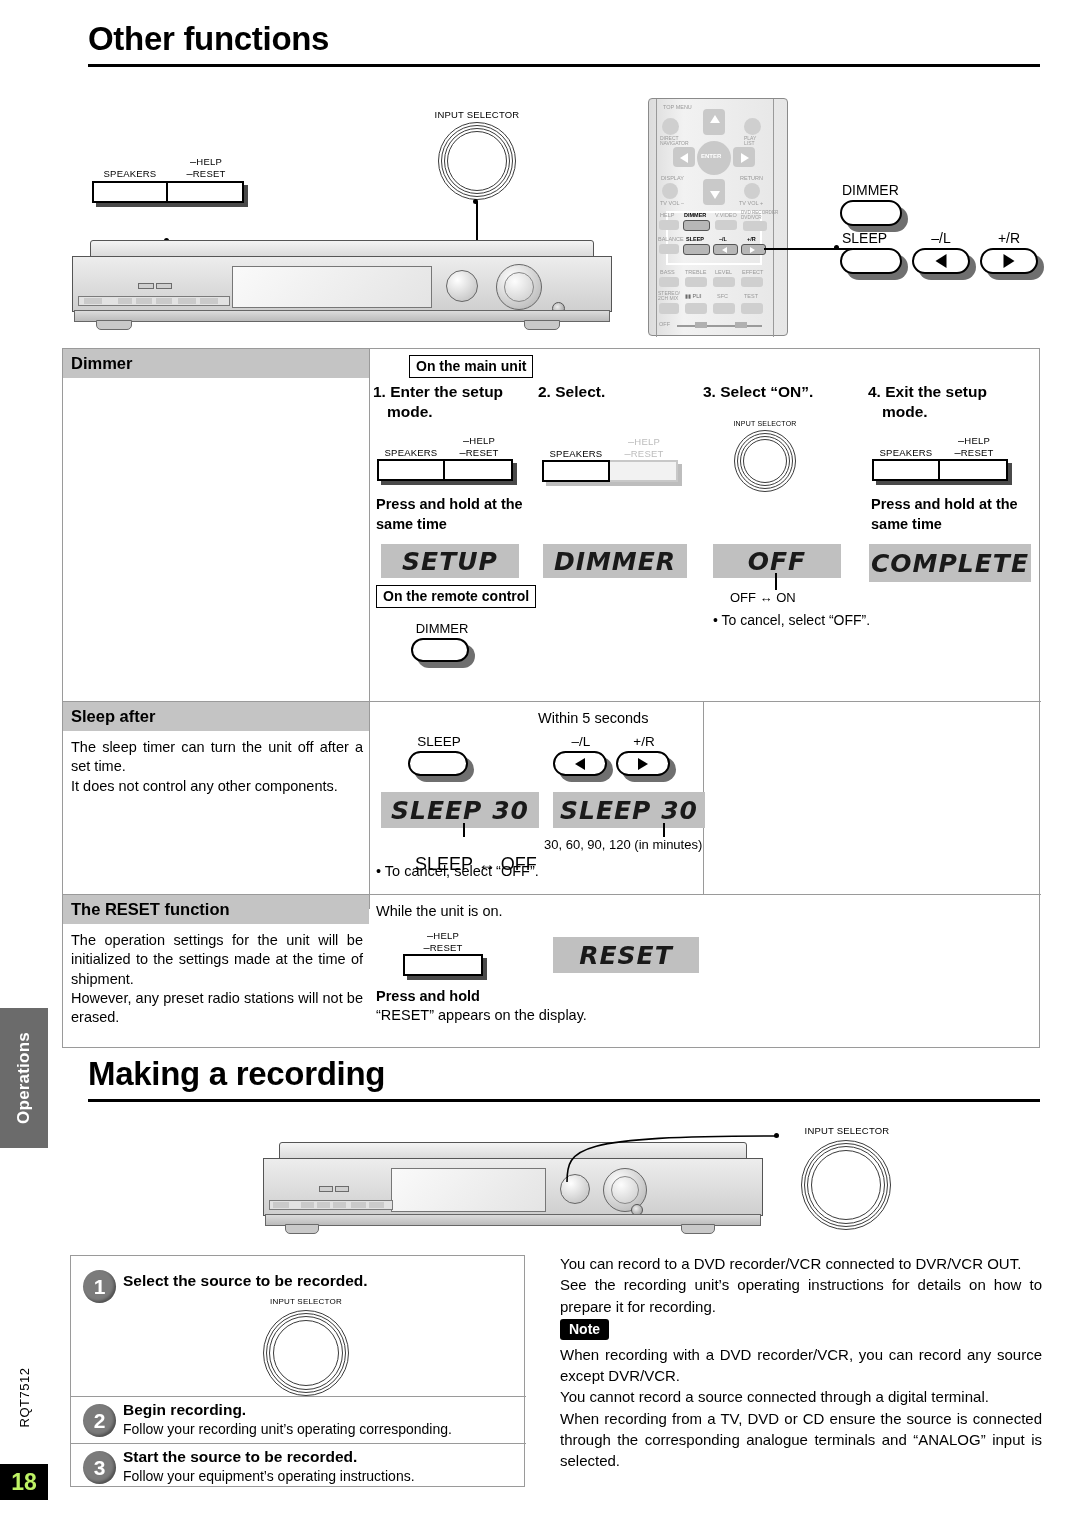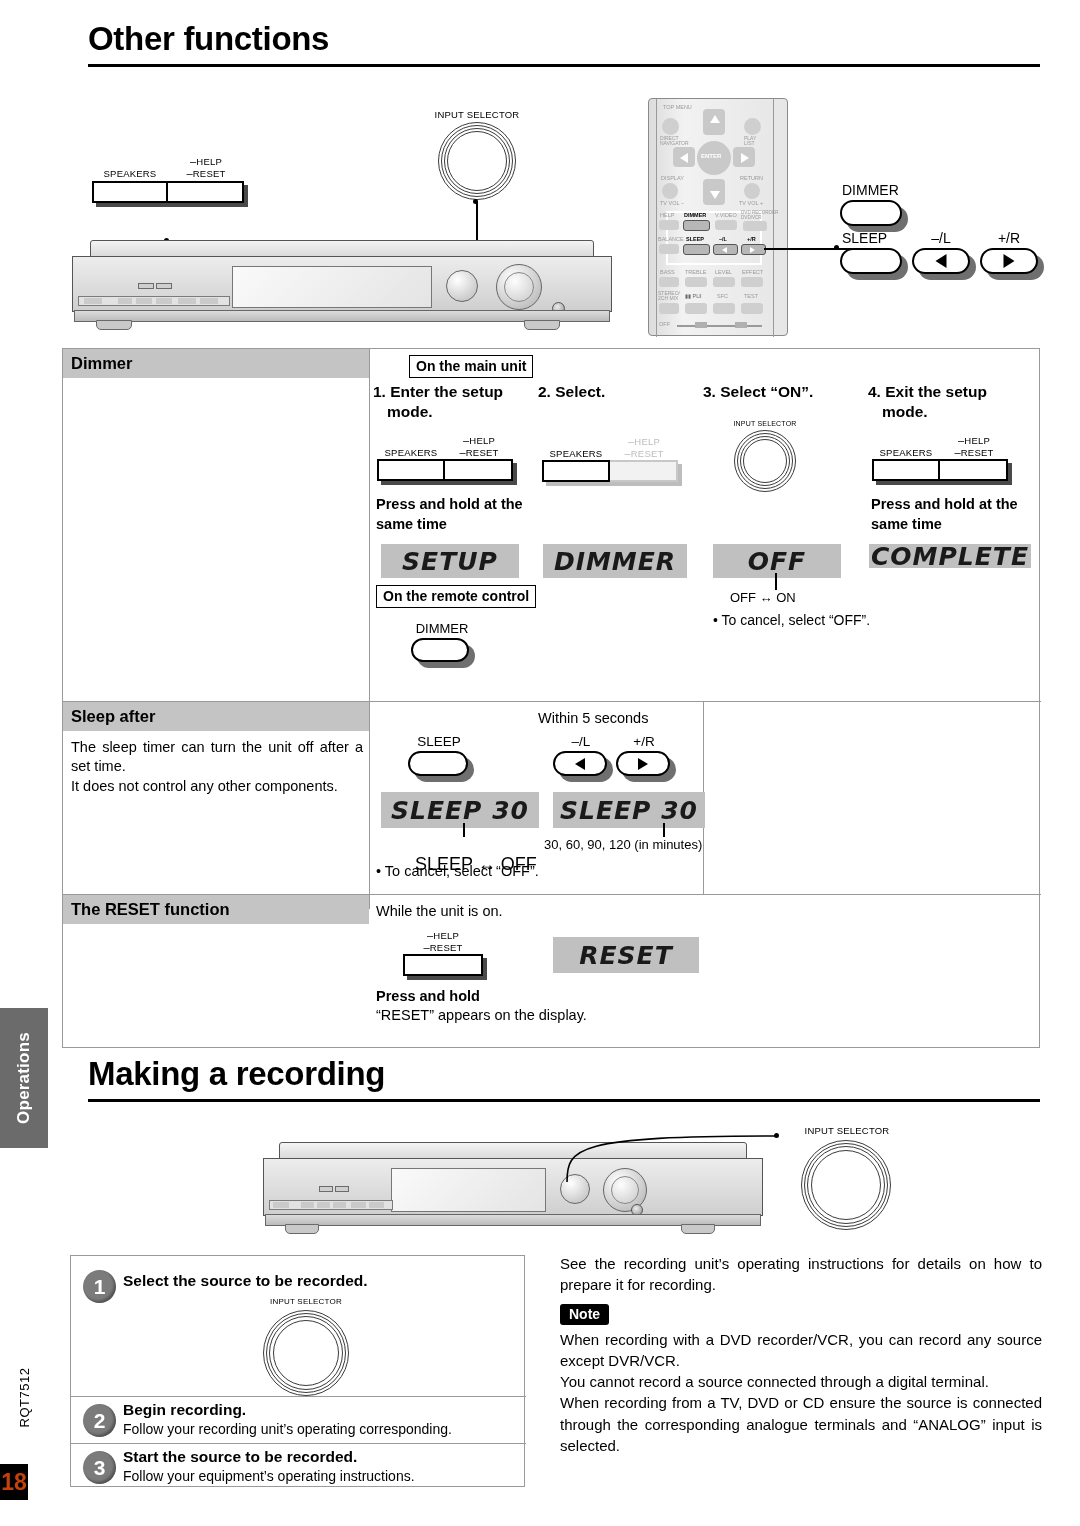--- a/index.html
+++ b/index.html
@@ -23,22 +23,22 @@
     transform:translate(-50%,-50%) rotate(-90deg);
     white-space:nowrap; color:#fff; font-weight:bold; font-size:17px;
     letter-spacing:.2px;
   }
   #rqt-code {
     position:absolute; left:24px; top:1390px;
     transform:translate(-50%,0) rotate(-90deg); transform-origin:center center;
     font-size:13px; letter-spacing:.5px; white-space:nowrap;
   }
   #page-num {
-    position:absolute; left:0px; top:1464px; width:28px; height:36px;
-    background:#000; color:#c2410c; font-weight:bold; font-size:23px;
+    position:absolute; left:0px; top:1464px; width:48px; height:36px;
+    background:#000; color:#bef264; font-weight:bold; font-size:23px;
     display:flex; align-items:center; justify-content:center;
   }
 
   
   .h1-wrap { position:absolute; }
   .h1 { font-size:33px; font-weight:bold; letter-spacing:-0.3px; line-height:1; }
   .h1-rule { border-bottom:3px solid #000; margin-top:9px; }
 
   
   .txt { font-size:14.5px; line-height:1.33; }
@@ -448,21 +448,21 @@
       </div>
     </div>
   </div>
 
   <div class="txt b" style="position:absolute; left:313px; top:145px; width:155px; line-height:1.38;">Press and hold at the same time</div>
   <div class="txt b" style="position:absolute; left:808px; top:145px; width:158px; line-height:1.38;">Press and hold at the same time</div>
 
   <div class="lcd" style="position:absolute; left:318px; top:195px; width:138px; height:34px; font-size:25px;">SETUP</div>
   <div class="lcd" style="position:absolute; left:480px; top:195px; width:144px; height:34px; font-size:25px;">DIMMER</div>
   <div class="lcd" style="position:absolute; left:650px; top:195px; width:128px; height:34px; font-size:25px;">OFF</div>
-  <div class="lcd" style="position:absolute; left:806px; top:195px; width:162px; height:24px; font-size:25px;">COMPLETE</div>
+  <div class="lcd" style="position:absolute; left:806px; top:195px; width:162px; height:38px; font-size:25px;">COMPLETE</div>
 
   <div class="leader" style="position:absolute; left:712px; top:224px; width:1.5px; height:17px;"></div>
   <div class="txt" style="position:absolute; left:667px; top:240px; font-size:13px;">OFF ↔ ON</div>
   <div class="txt" style="position:absolute; left:650px; top:262px; font-size:14px;">• To cancel, select “OFF”.</div>
 
   <div style="position:absolute; left:313px; top:236px;">
     <span class="labelbox">On the remote control</span>
   </div>
   <div style="position:absolute; left:348px; top:272px;">
     <div style="font-size:13px; text-align:center; width:62px;">DIMMER</div>
@@ -521,20 +521,24 @@
   <div class="txt" style="position:absolute; left:352px; top:504px; font-size:18px;">SLEEP ↔ OFF</div>
 
   <div class="leader" style="position:absolute; left:600px; top:474px; width:1.5px; height:14px;"></div>
   <div class="txt" style="position:absolute; left:481px; top:487px; font-size:13px;">30, 60, 90, 120 (in minutes)</div>
 
   <div class="txt" style="position:absolute; left:313px; top:513px; font-size:14.5px;">• To cancel, select “OFF”.</div>
 
 
   <div class="sec-head" style="top:546px;">
     <span>The RESET function</span>
+  </div>
+  <div class="sec-body txt just" style="top:582px;">
+    <div>The operation settings for the unit will be initialized to the settings made at the time of shipment.</div>
+    <div>However, any preset radio stations will not be erased.</div>
   </div>
 
   <div class="txt" style="position:absolute; left:313px; top:553px; font-size:14.5px;">While the unit is on.</div>
 
   <div style="position:absolute; left:340px; top:580px;">
     <div class="hwlbl" style="width:80px;">
       <div><span class="minus">‒</span><span>HELP</span></div>
       <div><span class="minus">‒</span><span>RESET</span></div>
     </div>
     <div class="hwbtn-pair" style="width:80px; height:22px;">
@@ -631,22 +635,23 @@
   <div style="position:absolute; left:0; top:187px; width:455px; border-top:1px solid #9a9a9a;"></div>
 
   <div style="position:absolute; left:0; top:188px; width:455px; height:44px;">
     <div class="stepnum" style="position:absolute; left:12px; top:7px;">3</div>
     <div style="position:absolute; left:52px; top:4px; font-size:15.5px; font-weight:bold;">Start the source to be recorded.</div>
     <div style="position:absolute; left:52px; top:24px; font-size:14px;">Follow your equipment’s operating instructions.</div>
   </div>
 </div>
 
 <div style="position:absolute; left:560px; top:1253px; width:482px;">
+  <div class="txt just" style="font-size:15px; line-height:1.42;">You can record to a DVD recorder/VCR connected to DVR/VCR OUT.</div>
   <div class="txt just" style="font-size:15px; line-height:1.42;">See the recording unit’s operating instructions for details on how to prepare it for recording.</div>
 
-  <div style="margin-top:8px;">
+  <div style="margin-top:2px;">
     <span class="note-chip">Note</span>
   </div>
 
   <div class="txt just" style="font-size:15px; line-height:1.42; margin-top:4px;">When recording with a DVD recorder/VCR, you can record any source except DVR/VCR.</div>
   <div class="txt" style="font-size:15px; line-height:1.42;">You cannot record a source connected through a digital terminal.</div>
   <div class="txt just" style="font-size:15px; line-height:1.42;">When recording from a TV, DVD or CD ensure the source is connected through the corresponding analogue terminals and “ANALOG” input is selected.</div>
 </div>
 
 </body></html>

